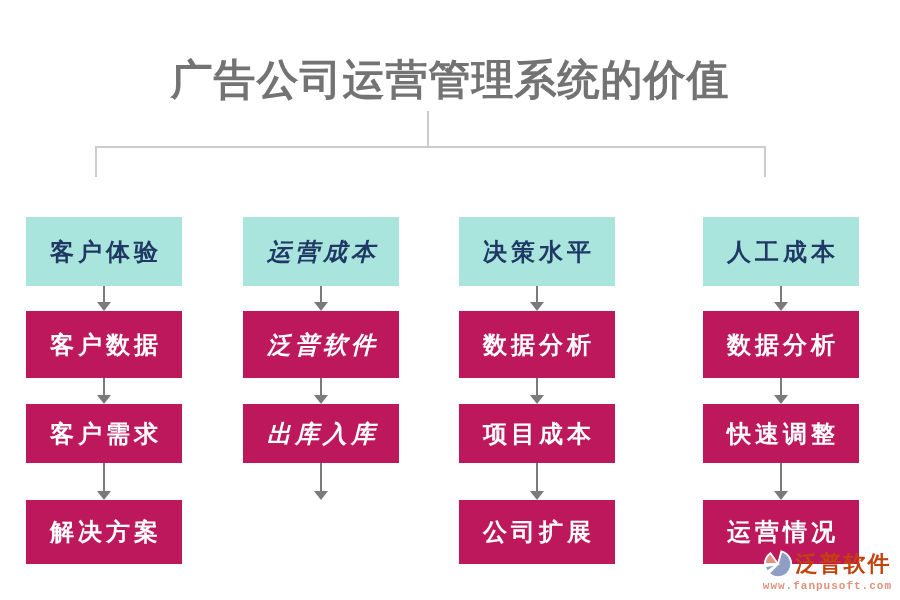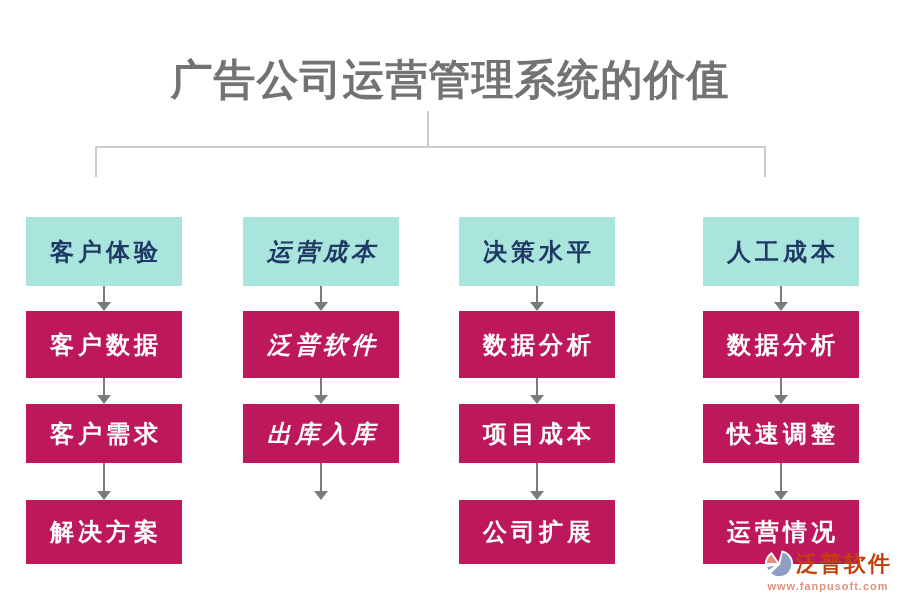--- a/index.html
+++ b/index.html
@@ -66,21 +66,21 @@
   .logo {
     position:absolute; right:8px; bottom:8px;
     display:flex; flex-direction:column; align-items:center;
   }
   .logo-top { display:flex; align-items:center; }
   .logo-name {
     font-size:22px; font-weight:bold; color:#c2410c;
     letter-spacing:2px; margin-left:2px; white-space:nowrap;
   }
   .logo-url {
-    font-family:Liberation Sans, sans-serif;
+    font-family:Liberation Mono, monospace;
     font-size:11px; font-weight:bold; color:#e0917e;
     margin-top:1px; letter-spacing:1px; white-space:nowrap;
   }
 </style>
 </head>
 <body>
 
 <div>
 
   <div class="title">广告公司运营管理系统的价值</div>

